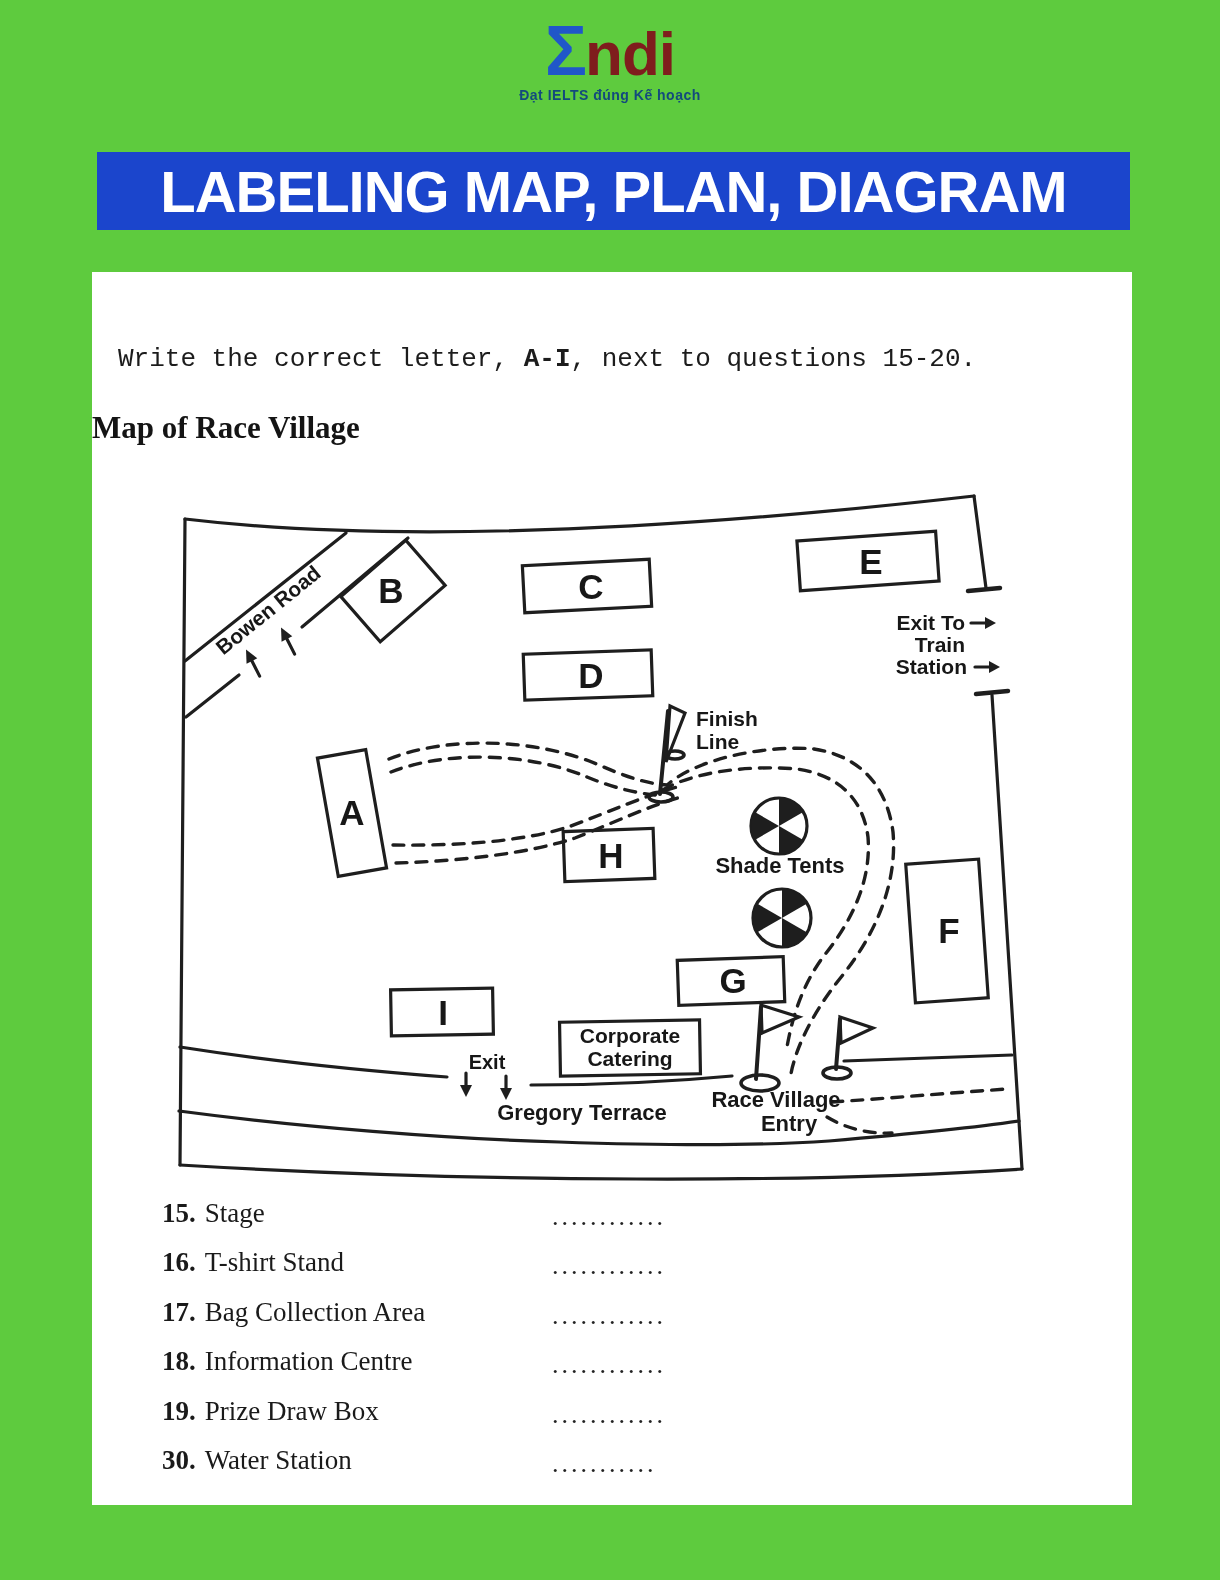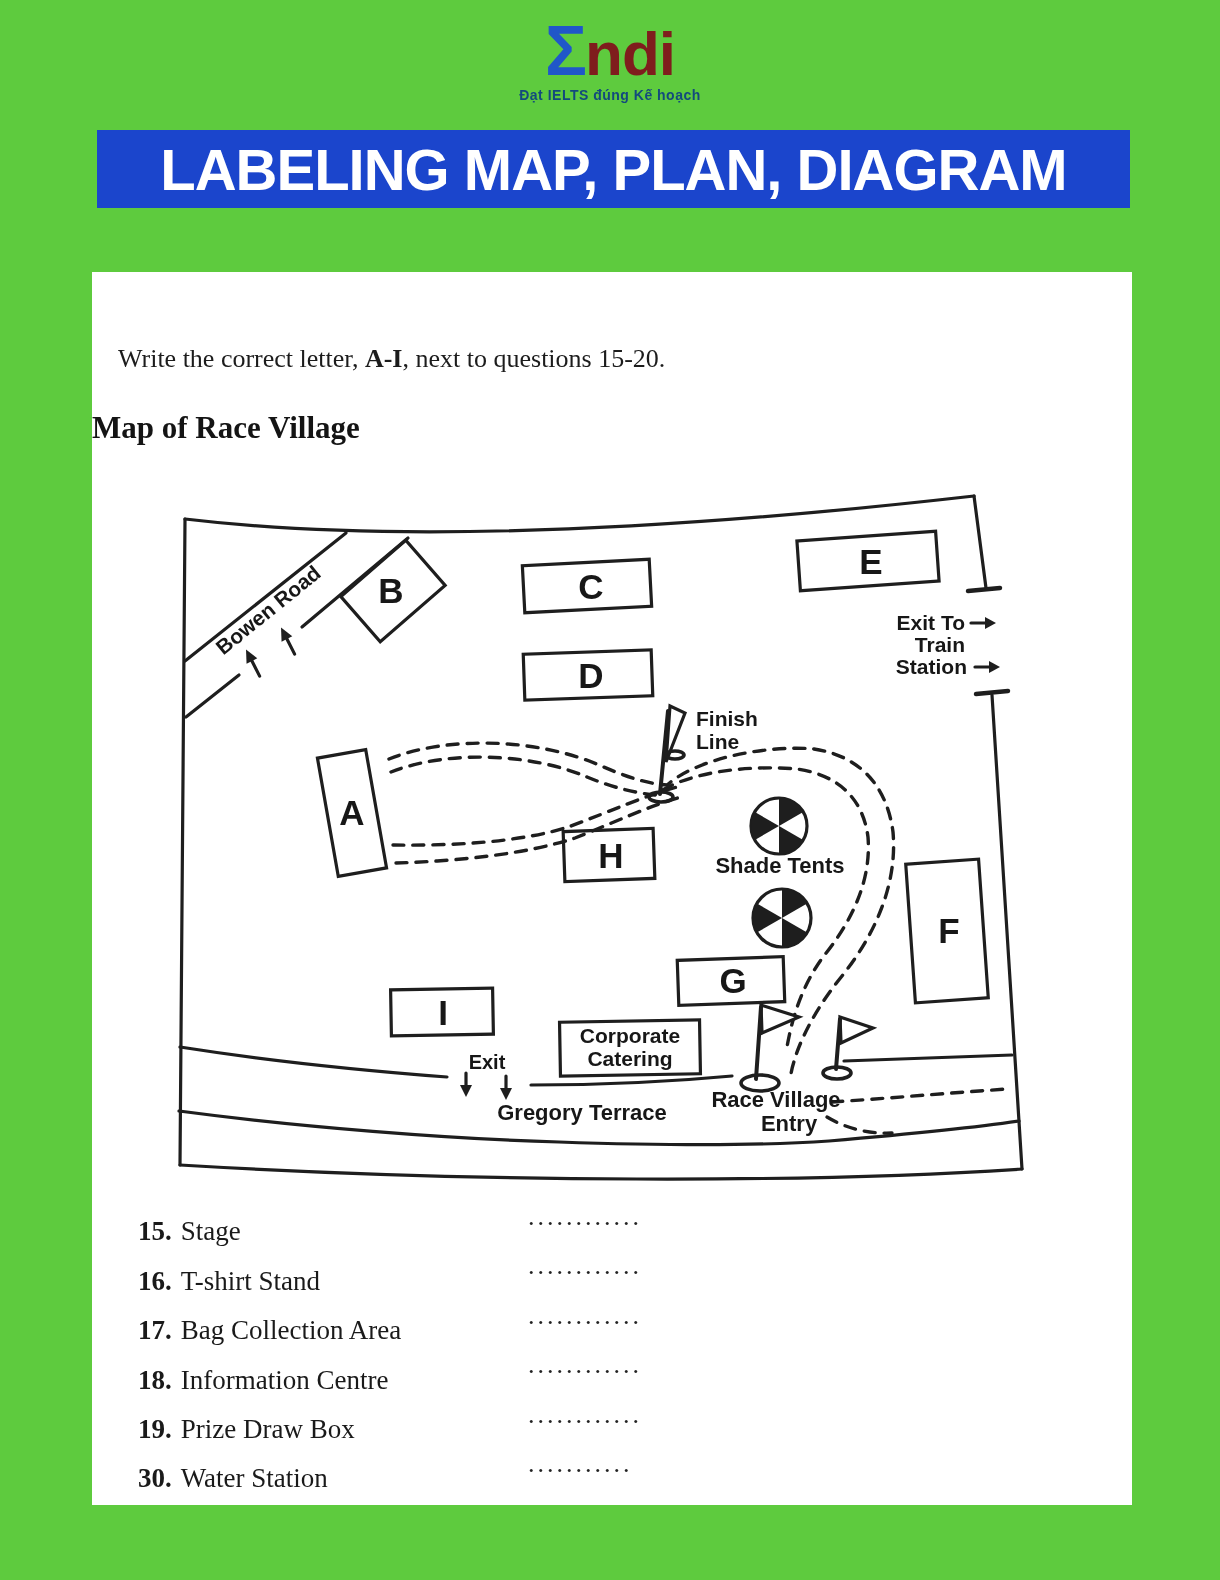--- a/index.html
+++ b/index.html
@@ -16,43 +16,43 @@
     font-family:"Liberation Sans",sans-serif;
   }
   
   .logo{position:absolute;top:16px;left:0;width:100%;text-align:center;line-height:1;}
   .logo-word{display:inline-flex;align-items:baseline;}
   .logo-sigma{color:var(--logo-blue,#2057c9);font-size:70px;font-weight:800;letter-spacing:-2px;}
   .logo-name{color:#7f1d1d;font-size:62px;font-weight:800;letter-spacing:-1px;}
   .logo-tagline{margin-top:2px;color:var(--tagline-navy,#134a7d);font-size:14px;font-weight:700;letter-spacing:.5px;}
   
   .banner{
-    position:absolute;left:97px;top:130px;width:1033px;height:78px;
+    position:absolute;left:97px;top:152px;width:1033px;height:78px;
     background:var(--banner-blue,#1b45cc);
     display:flex;align-items:center;justify-content:center;
   }
   .banner-title{color:#fff;font-size:58px;font-weight:800;white-space:nowrap;letter-spacing:-1px;}
   
   .card{position:absolute;left:92px;top:272px;width:1040px;height:1233px;background:#ffffff;}
   .instruction{
     position:absolute;left:26px;top:46px;width:900px;
-    font-family:Liberation Serif, serif;font-size:26px;color:#1c1c1c;
+    font-family:Liberation Mono, monospace;font-size:26px;color:#1c1c1c;
   }
   .instruction b{font-weight:700;}
   .map-title{
     position:absolute;left:0;top:112px;width:100%;
     font-family:"Liberation Serif",serif;font-size:31px;font-weight:700;color:#141414;
   }
   .map-wrap{position:absolute;left:52px;top:182px;width:902px;height:742px;}
   .map-wrap svg{width:100%;height:100%;}
   .map-wrap text{font-family:"Liberation Sans",sans-serif;font-weight:700;fill:#171717;}
   
   .questions{position:absolute;left:46px;top:926px;width:820px;}
-  .q-row{position:relative;height:49.4px;display:flex;align-items:flex-end;
-    font-family:"Liberation Serif",serif;font-size:27px;color:#1a1a1a;}
+  .q-row{position:relative;height:49.4px;display:flex;align-items:flex-start;
+    font-family:"Liberation Serif",serif;font-size:27px;color:#1a1a1a;margin-left:24px;}
   .q-num{font-weight:700;margin-right:9px;}
   .q-dots{position:absolute;left:390px;top:4px;letter-spacing:3px;font-size:26px;color:#222;}
 </style>
 </head>
 <body>
 
 <div class="page">
 
   <div class="logo">
     <div class="logo-word">

